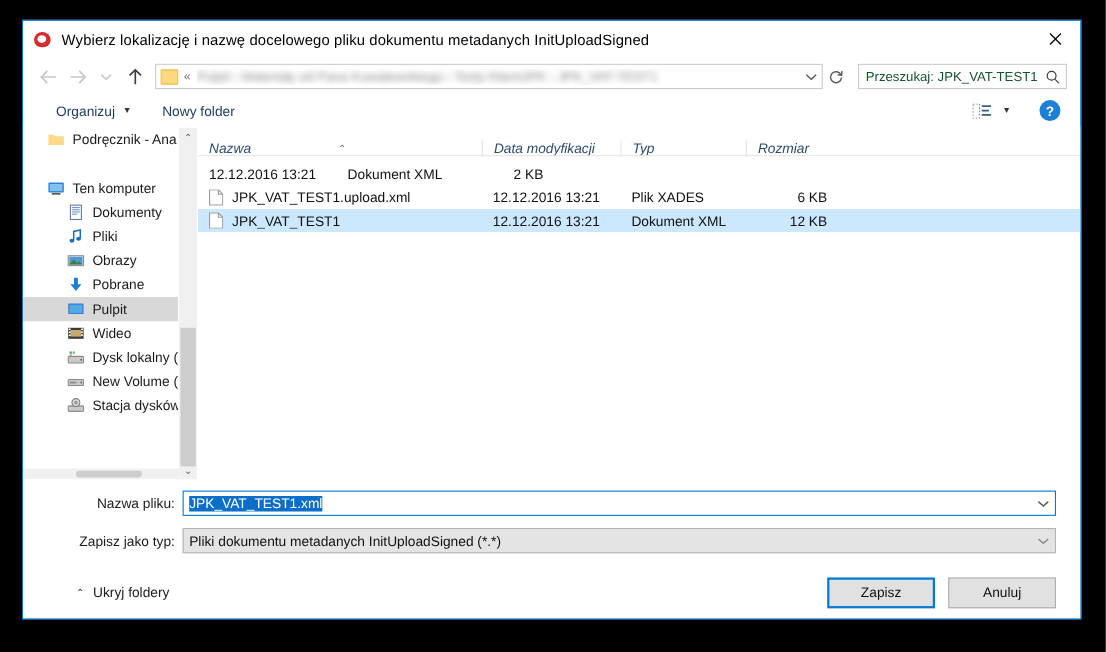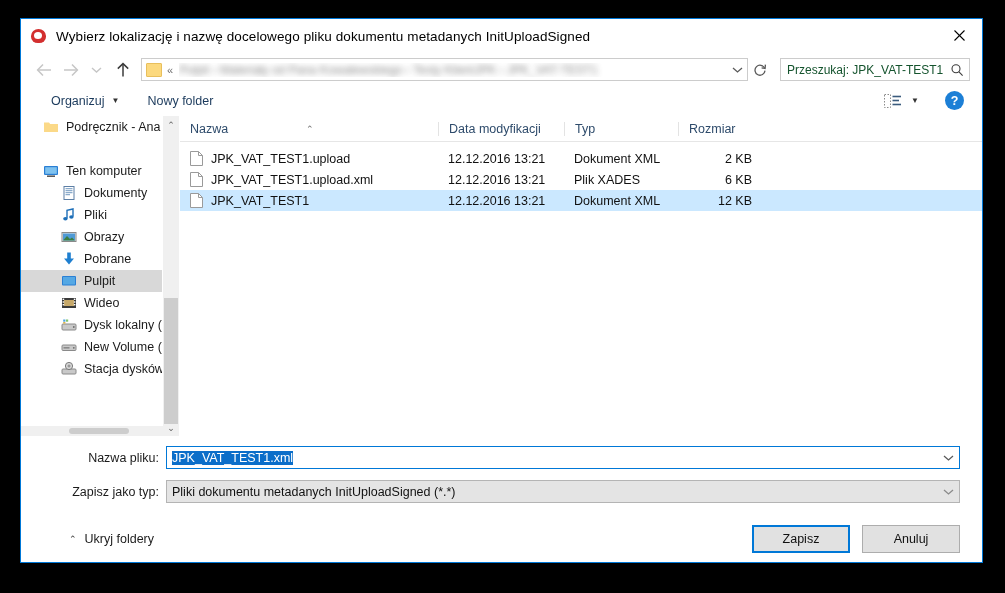--- a/index.html
+++ b/index.html
@@ -93,21 +93,21 @@
   .sb-item.lvl2{padding-left:40px;}
   .sb-gap{height:11px;}
 
   .sb-vscroll{position:absolute;right:0;top:0;width:16px;bottom:0;background:#f0f0f0;border-left:1px solid #fff;}
   .sb-arr{width:16px;height:17px;display:flex;align-items:center;justify-content:center;font-size:9px;color:#606060;}
   .sb-thumb{position:absolute;left:1px;right:1px;top:182px;height:126px;background:#cdcdcd;}
   .sb-hscroll{position:absolute;left:0;right:16px;bottom:0;height:10px;background:#f0f0f0;}
   .sb-hthumb{position:absolute;left:48px;width:60px;top:2px;height:6px;background:#cdcdcd;border-radius:3px;}
 
   .listpane{flex:1;min-width:0;display:flex;flex-direction:column;background:#fff;}
-  .colhead{height:26px;display:flex;align-items:center;flex:none;position:relative;}
+  .colhead{height:26px;display:flex;align-items:flex-end;flex:none;position:relative;font-style:italic;}
   .col{
     font-size:12.5px;color:#2e4b6b;display:flex;align-items:center;padding-left:10px;
     box-sizing:border-box;position:relative;
   }
   .col + .col{border-left:1px solid #e3e3e3;}
   .col.name{width:258px;}
   .col.date{width:126px;}
   .col.type{width:114px;}
   .col.size{width:86px;}
   .sortmark{position:absolute;left:126px;top:2px;font-size:9px;color:#6b6b6b;}
@@ -365,27 +365,20 @@
         </div>
         <div class="col type">
           <span>Typ</span>
         </div>
         <div class="col size">
           <span>Rozmiar</span>
         </div>
       </div>
       <div class="rows">
           <div class="row">
-            <div class="cell name">
-              <span class="fileicon"><svg width="13" height="15" viewBox="0 0 13 15">
-                  <path d="M0.5 0.5h8l4 4v10h-12z" fill="#fff" stroke="#9a9a9a"></path>
-                  <path d="M8.5 0.5v4h4" fill="none" stroke="#9a9a9a"></path>
-                </svg></span>
-              <span>JPK_VAT_TEST1.upload</span>
-            </div>
             <div class="cell date">12.12.2016 13:21</div>
             <div class="cell type">Dokument XML</div>
             <div class="cell size">2 KB</div>
           </div>
           <div class="row">
             <div class="cell name">
               <span class="fileicon"><svg width="13" height="15" viewBox="0 0 13 15">
                   <path d="M0.5 0.5h8l4 4v10h-12z" fill="#fff" stroke="#9a9a9a"></path>
                   <path d="M8.5 0.5v4h4" fill="none" stroke="#9a9a9a"></path>
                 </svg></span>

